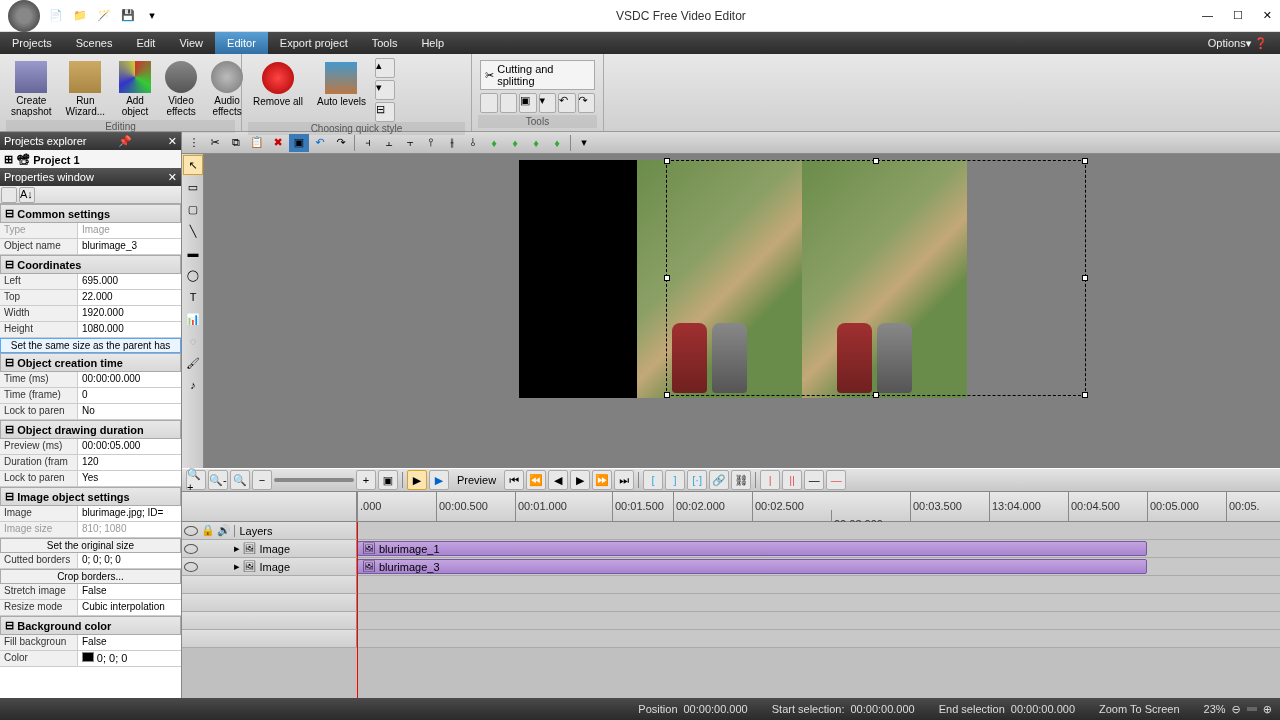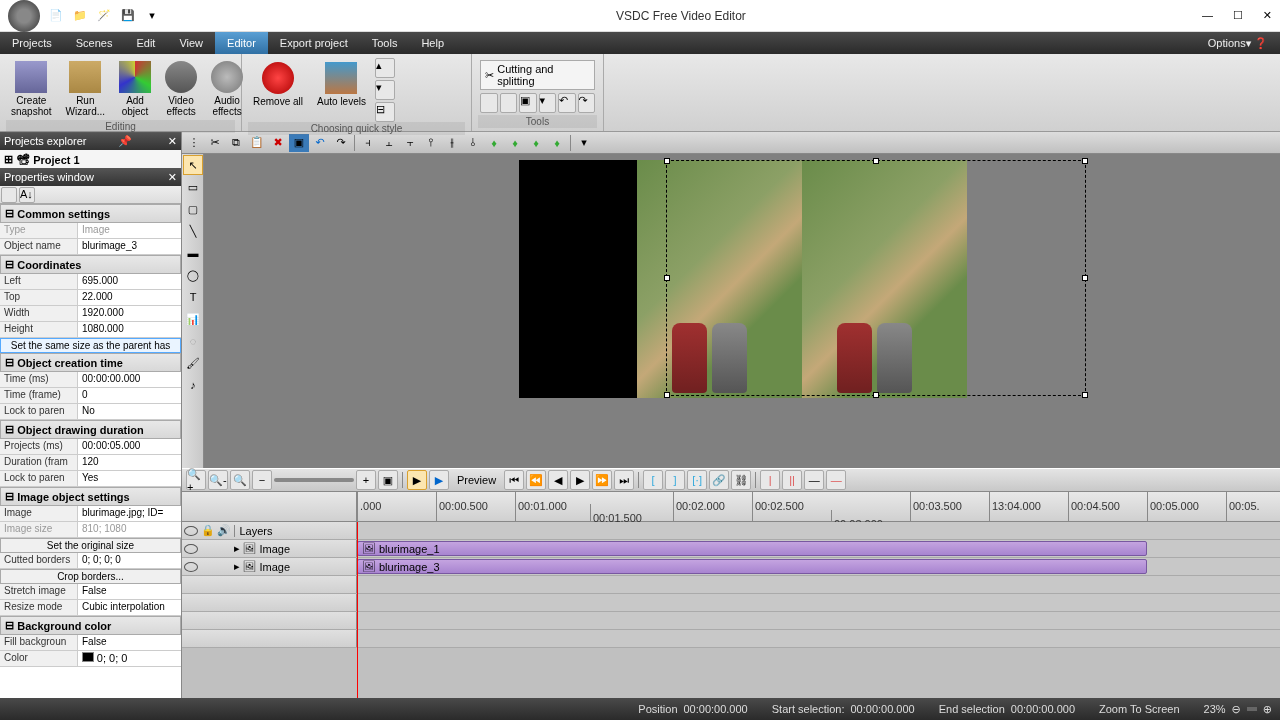--- a/index.html
+++ b/index.html
@@ -250,21 +250,21 @@
         </div>
       <div class="prop-row">
           <div class="prop-label">Lock to paren</div>
           <div class="prop-value">No</div>
         </div>
       <div class="prop-group">
           <span>⊟</span>
           <span>Object drawing duration</span>
         </div>
       <div class="prop-row">
-          <div class="prop-label">Projects (ms)</div>
+          <div class="prop-label">Preview (ms)</div>
           <div class="prop-value">00:00:05.000</div>
         </div>
       <div class="prop-row">
           <div class="prop-label">Duration (fram</div>
           <div class="prop-value">120</div>
         </div>
       <div class="prop-row">
           <div class="prop-label">Lock to paren</div>
           <div class="prop-value">Yes</div>
         </div>
@@ -402,21 +402,21 @@
         <div class="tl-btn">—</div>
         <div class="tl-btn" style="color:#d55">—</div>
       </div>
       <div class="timeline">
         <div class="ruler">
           <div class="ruler-head"></div>
           <div class="ruler-ticks" id="ruler-ticks">
               <div class="tick" style="left: 0px;">.000</div>
               <div class="tick" style="left: 79px;">00:00.500</div>
               <div class="tick" style="left: 158px;">00:01.000</div>
-              <div class="tick" style="left: 233px; margin-top: 12px;">00:01.500</div>
+              <div class="tick" style="left: 255px;">00:01.500</div>
               <div class="tick" style="left: 316px;">00:02.000</div>
               <div class="tick" style="left: 395px;">00:02.500</div>
               <div class="tick" style="left: 474px; margin-top: 18px;">00:03.000</div>
               <div class="tick" style="left: 553px;">00:03.500</div>
               <div class="tick" style="left: 632px;">13:04.000</div>
               <div class="tick" style="left: 711px;">00:04.500</div>
               <div class="tick" style="left: 790px;">00:05.000</div>
               <div class="tick" style="left: 869px;">00:05.</div>
             </div>
         </div>

